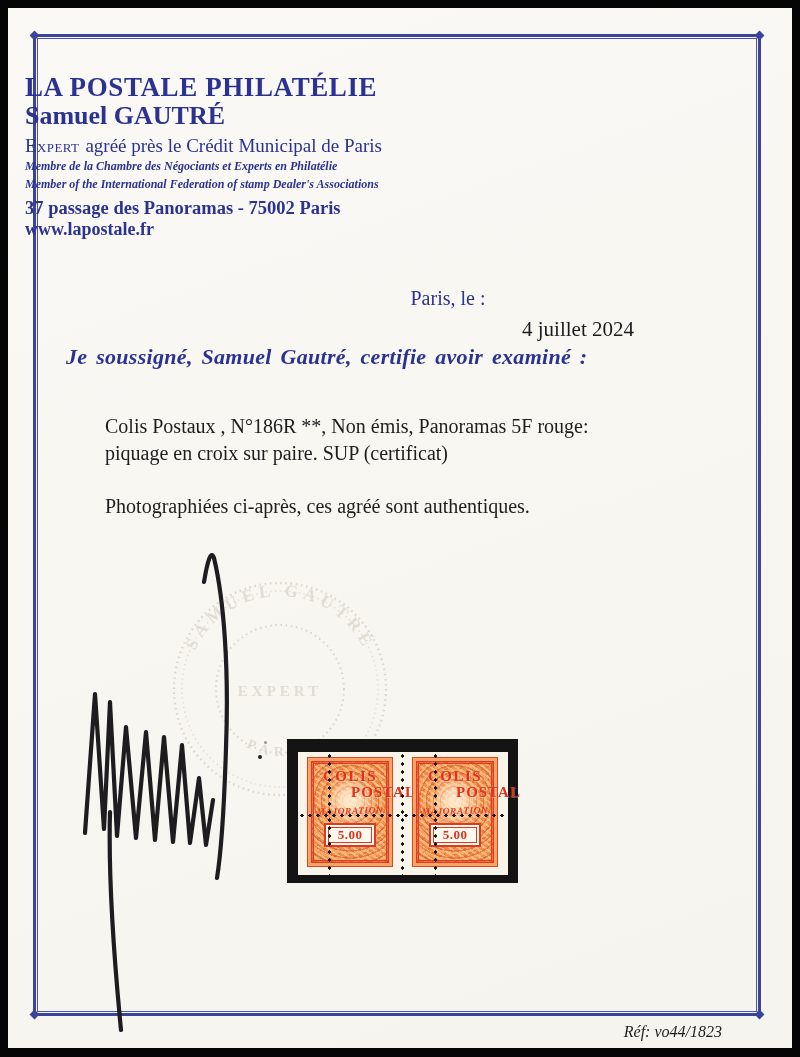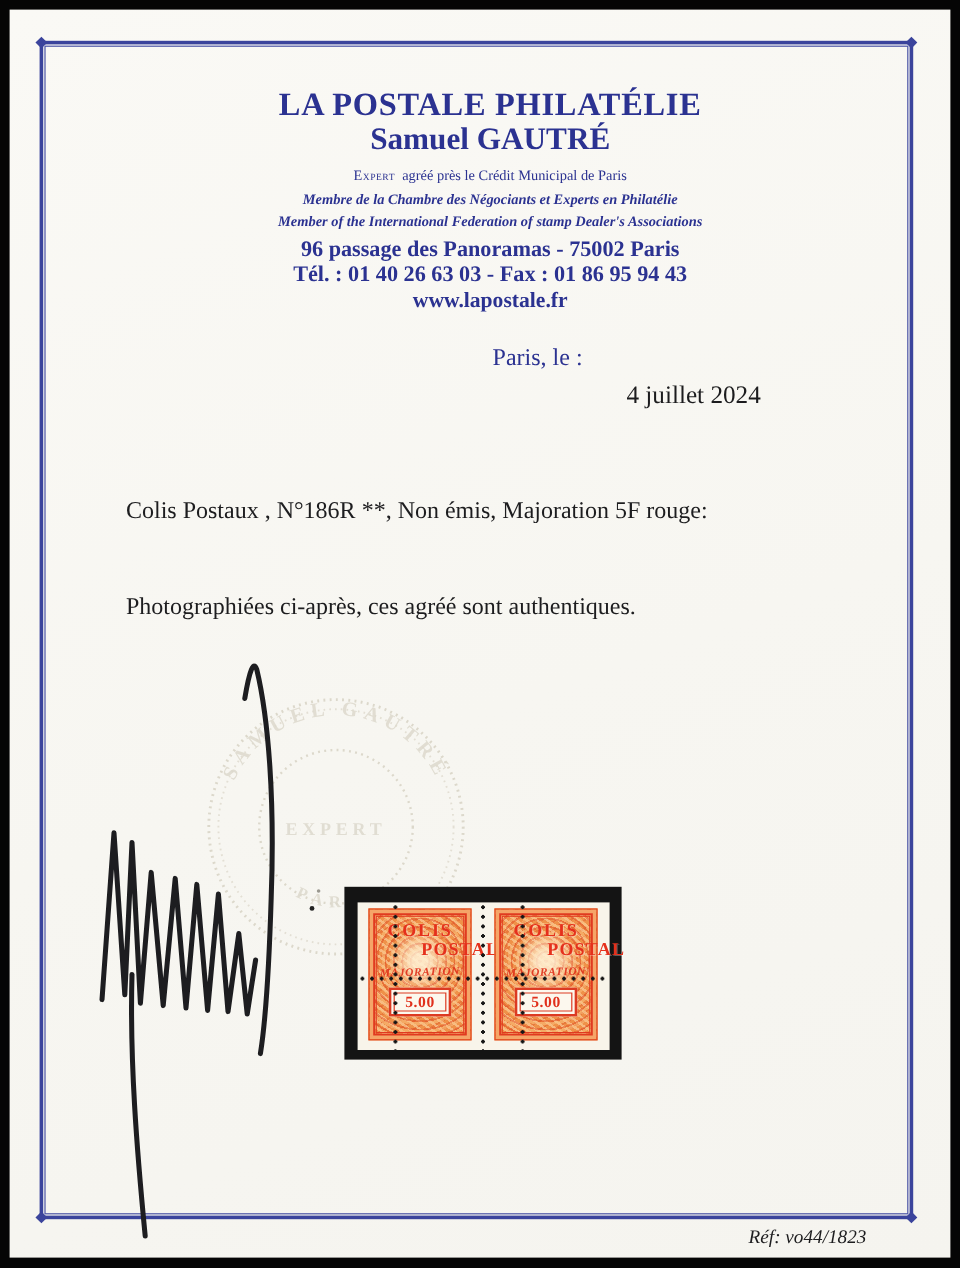--- a/index.html
+++ b/index.html
@@ -11,24 +11,24 @@
 
   
   .frame { position:absolute; left:25px; top:26px; width:728px; height:982px;
            border:3px solid #3b449c; }
   .frame-inner { position:absolute; inset:1px; border:1px solid #4a53a6; }
   .corner { position:absolute; width:7px; height:7px; background:#3b449c; transform:rotate(45deg); }
   .corner.tl { left:-5px; top:-5px; } .corner.tr { right:-5px; top:-5px; }
   .corner.bl { left:-5px; bottom:-5px; } .corner.br { right:-5px; bottom:-5px; }
 
   
-  .letterhead { position:absolute; left:0; right:0; top:64px; text-align:center; color:#2b3291;margin-left:17px; }
+  .letterhead { position:absolute; left:0; right:0; top:64px; text-align:left; color:#2b3291;margin-left:17px; }
   .company  { font-size:27px; font-weight:bold; line-height:30px; letter-spacing:.6px; }
   .expertname { font-size:26px; font-weight:bold; line-height:27px; }
-  .credential { font-size:12px; line-height:22px; margin-top:6px; }
+  .credential { font-size:19px; line-height:22px; margin-top:6px; }
   .credential .sc { font-variant:small-caps; letter-spacing:.4px; }
   .credential .rest { margin-left:6px; }
   .membership { font-size:12px; font-style:italic; font-weight:600; line-height:18px; }
   .addr { font-size:18.5px; font-weight:bold; line-height:21px; }
   .addr.first { margin-top:5px; }
   .site { font-size:18px; font-weight:bold; line-height:21px; }
 
   
   .paris-le { position:absolute; left:0; right:0; top:279px; text-align:center; color:#2b3291;
               font-size:20px; transform:translateX(48px); }
@@ -104,29 +104,30 @@
       <span class="corner bl"></span>
       <span class="corner br"></span>
     </div>
 
     <div class="letterhead">
       <div class="company">LA POSTALE PHILATÉLIE</div>
       <div class="expertname">Samuel GAUTRÉ</div>
       <div class="credential"><span class="sc">Expert</span><span class="rest">agréé près le Crédit Municipal de Paris</span></div>
       <div class="membership">Membre de la Chambre des Négociants et Experts en Philatélie</div>
       <div class="membership">Member of the International Federation of stamp Dealer's Associations</div>
-      <div class="addr first">96 passage des Panoramas - 75002 Paris</div>
-      <div class="addr">Tél. : 01 40 26 63 03 - Fax : 01 86 95 94 43</div>
+      <div class="addr first">37 passage des Panoramas - 75002 Paris</div>
       <div class="site">www.lapostale.fr</div>
     </div>
 
     <div class="paris-le">Paris, le :</div>
     <div class="cert-date">4 juillet 2024</div>
+    <div class="intro">Je soussigné, Samuel Gautré, certifie avoir examiné :</div>
 
-    <div class="bodytext line1">Colis Postaux , N°186R **, Non émis, Majoration 5F rouge:</div>
+    <div class="bodytext line1">Colis Postaux , N°186R **, Non émis, Panoramas 5F rouge:</div>
+    <div class="bodytext line2">piquage en croix sur paire. SUP (certificat)</div>
     <div class="bodytext auth">Photographiées ci-après, ces agréé sont authentiques.</div>
 
     <svg class="seal" viewBox="0 0 230 230">
       <defs>
         <path id="sealArcTop" d="M 22,115 A 93,93 0 0 1 208,115"></path>
         <path id="sealArcBot" d="M 48,115 A 67,67 0 0 0 182,115"></path>
       </defs>
       <circle cx="115" cy="115" r="106" fill="none" stroke="#dcd8cb" stroke-width="2.4" stroke-dasharray="1.6 3.6"></circle>
       <circle cx="115" cy="115" r="98" fill="none" stroke="#e3dfd4" stroke-width="1.6" stroke-dasharray="1.4 3.4"></circle>
       <circle cx="115" cy="115" r="64" fill="none" stroke="#dcd8cb" stroke-width="2" stroke-dasharray="1.6 3.6"></circle>

